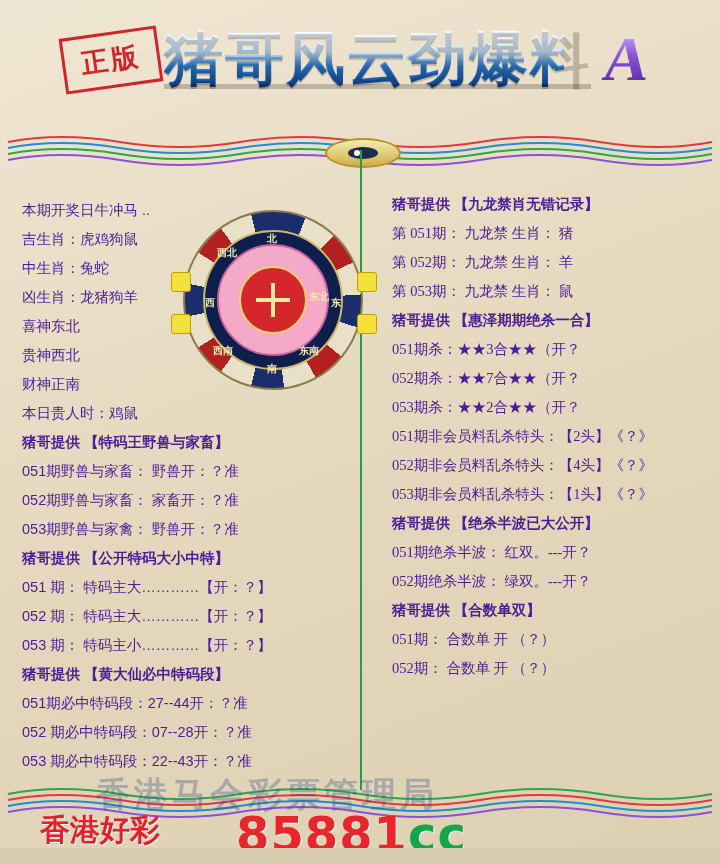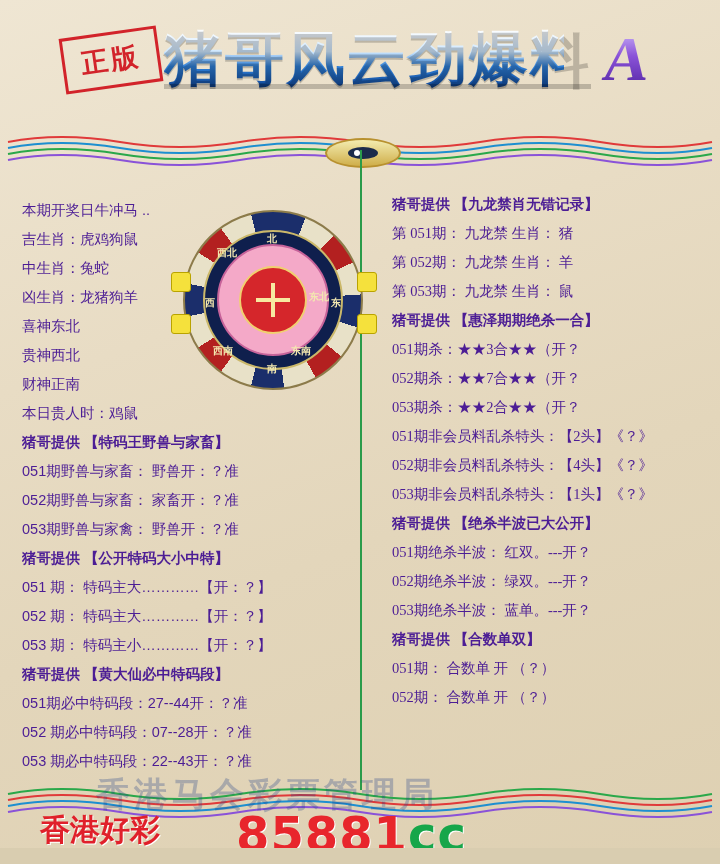--- a/index.html
+++ b/index.html
@@ -134,21 +134,21 @@
     <div class="w-mid"></div>
     <div class="w-in"></div>
     <div class="w-core"></div>
     <div class="w-cross"></div>
     <div class="w-lbl" style="left:84px;top:22px;">北</div>
     <div class="w-lbl" style="left:34px;top:36px;">西北</div>
     <div class="w-lbl" style="left:126px;top:44px;margin-top:36px;">东北</div>
     <div class="w-lbl" style="left:22px;top:86px;">西</div>
     <div class="w-lbl" style="left:148px;top:86px;">东</div>
     <div class="w-lbl" style="left:30px;top:134px;">西南</div>
-    <div class="w-lbl" style="left:108px;top:134px;">东南</div>
+    <div class="w-lbl" style="left:116px;top:134px;">东南</div>
     <div class="w-lbl" style="left:84px;top:152px;">南</div>
     <div class="tag" style="left:-12px;top:62px;"></div>
     <div class="tag" style="left:-12px;top:104px;"></div>
     <div class="tag" style="left:174px;top:62px;"></div>
     <div class="tag" style="left:174px;top:104px;"></div>
   </div>
 
   <div class="col col-l">
     <div class="row">本期开奖日牛冲马      ..</div>
     <div class="row">吉生肖：虎鸡狗鼠</div>
@@ -180,21 +180,20 @@
     <div class="row hd">猪哥提供  【惠泽期期绝杀一合】</div>
     <div class="row">051期杀：★★3合★★（开？</div>
     <div class="row">052期杀：★★7合★★（开？</div>
     <div class="row">053期杀：★★2合★★（开？</div>
     <div class="row">051期非会员料乱杀特头：【2头】《？》</div>
     <div class="row">052期非会员料乱杀特头：【4头】《？》</div>
     <div class="row">053期非会员料乱杀特头：【1头】《？》</div>
     <div class="row hd">猪哥提供  【绝杀半波已大公开】</div>
     <div class="row">051期绝杀半波：      红双。---开？</div>
     <div class="row">052期绝杀半波：      绿双。---开？</div>
-    <div class="row">053期绝杀半波：      蓝单。---开？</div>
     <div class="row hd">猪哥提供  【合数单双】</div>
     <div class="row">051期：      合数单    开 （？）</div>
     <div class="row">052期：      合数单    开 （？）</div>
   </div>
 
   <div class="btm-waves">
     <svg width="720" height="44" viewBox="0 0 720 44">
       <g fill="none" stroke-width="2">
         <path d="M8 10 Q60 0 120 10 T240 10 T360 10 T480 10 T600 10 T712 10" stroke="#2aa84a"></path>
         <path d="M8 16 Q60 6 120 16 T240 16 T360 16 T480 16 T600 16 T712 16" stroke="#e03a3a"></path>

